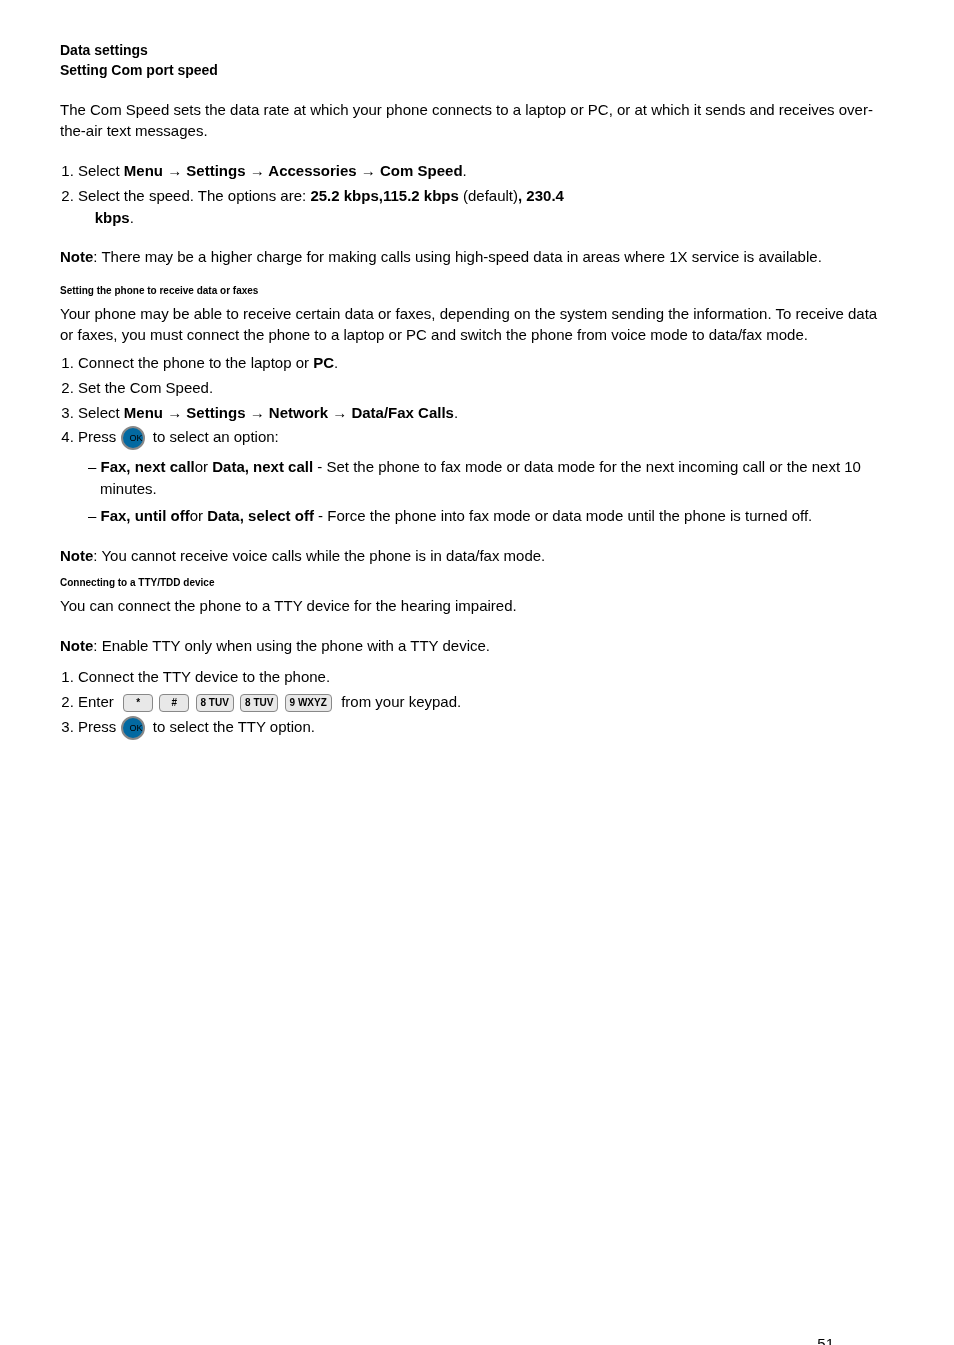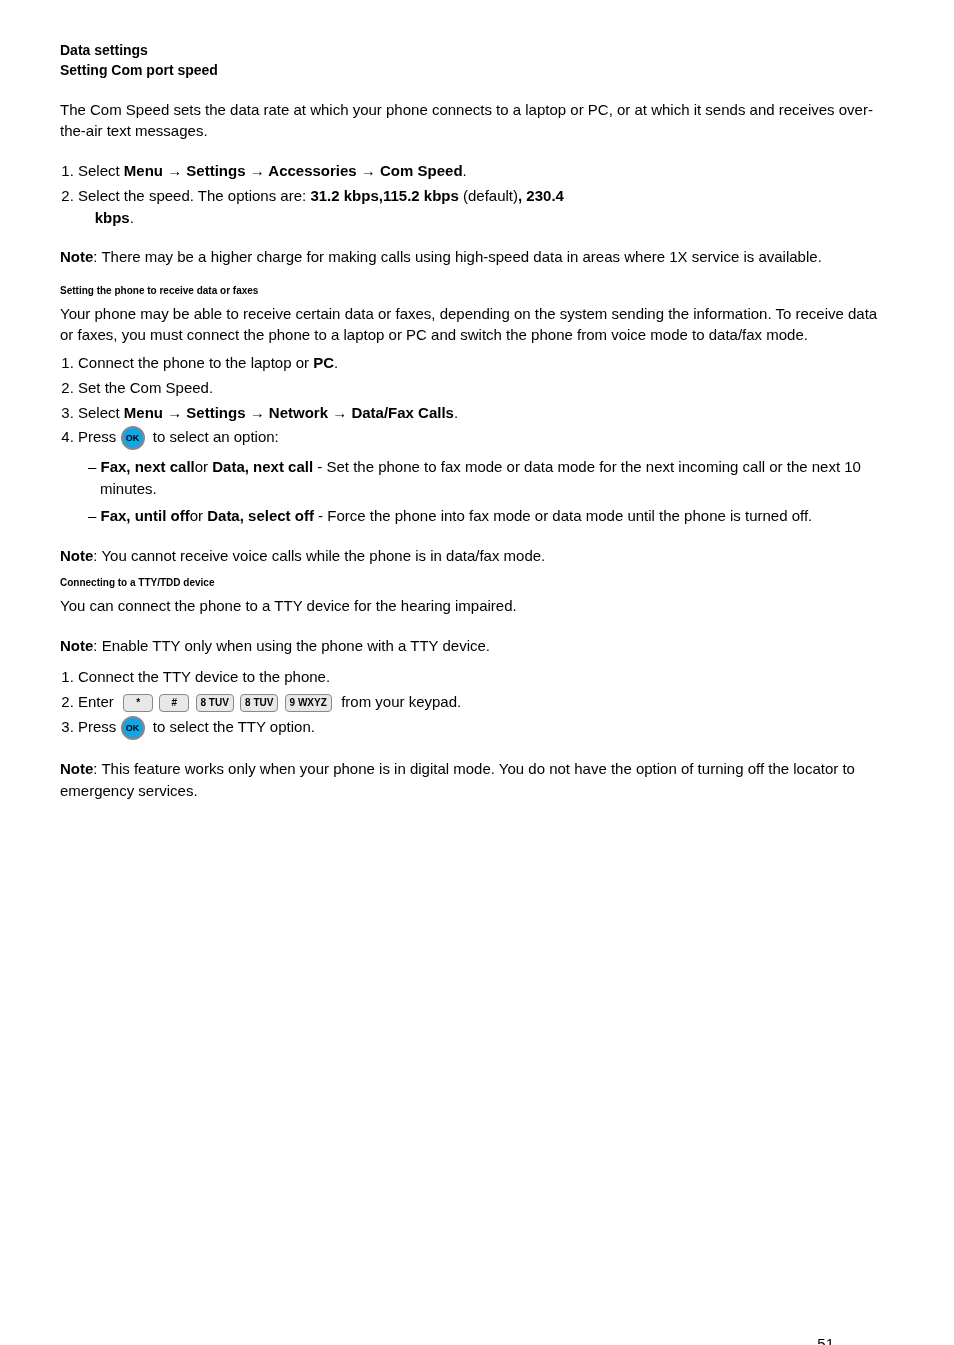--- a/index.html
+++ b/index.html
@@ -85,26 +85,26 @@
       margin: 0 1px;
       font-weight: bold;
     }
 
     .ok-icon {
       display: inline-block;
       border: 2px solid #888;
       border-radius: 50%;
       width: 24px;
       height: 24px;
-      text-align: center;
+      text-align: right;
       line-height: 20px;
       font-size: 9px;
       vertical-align: middle;
-      background: #0ea5e9;
-      font-weight: bold;
+      background: #0369a1;
+      font-weight: normal;
     }
 
     .page-number {
       position: absolute;
       bottom: 30px;
       right: 60px;
       font-size: 15px;
     }
 
     .page-wrapper {
@@ -133,21 +133,21 @@
   <div class="section">
     <p>The Com Speed sets the data rate at which your phone connects to a laptop or PC, or at which it sends and receives over-the-air text messages.</p>
   </div>
 
   <div class="section">
     <ol>
       <li>
         Select <span class="bold">Menu → Settings → Accessories → Com Speed</span>.
       </li>
       <li>
-        Select the speed. The options are: <span class="bold">31.2 kbps,115.2 kbps</span> (default)<span class="bold">, 230.4<br>&nbsp;&nbsp;&nbsp;&nbsp;kbps</span>.
+        Select the speed. The options are: <span class="bold">25.2 kbps,115.2 kbps</span> (default)<span class="bold">, 230.4<br>&nbsp;&nbsp;&nbsp;&nbsp;kbps</span>.
       </li>
     </ol>
   </div>
 
   <div class="section note-line section-gap">
     <p>
       <span class="note-bold">Note</span>: There may be a higher charge for making calls using high-speed data in areas where 1X service is available.
     </p>
   </div>
 
@@ -203,21 +203,16 @@
         <span class="keypad-icon">9 WXYZ</span>
         &nbsp;from your keypad.
       </li>
       <li>
         Press&nbsp;<span class="ok-icon">OK</span>&nbsp; to select the TTY option.
       </li>
     </ol>
   </div>
 
 
-  <div class="section note-line section-gap">
-    <p>
-      <span class="note-bold">Note</span>: This feature works only when your phone is in digital mode. You do not have the option of turning off the locator to emergency services.
-    </p>
-  </div>
 
   <div class="page-number">51</div>
 
 </div>
 
 </body></html>

